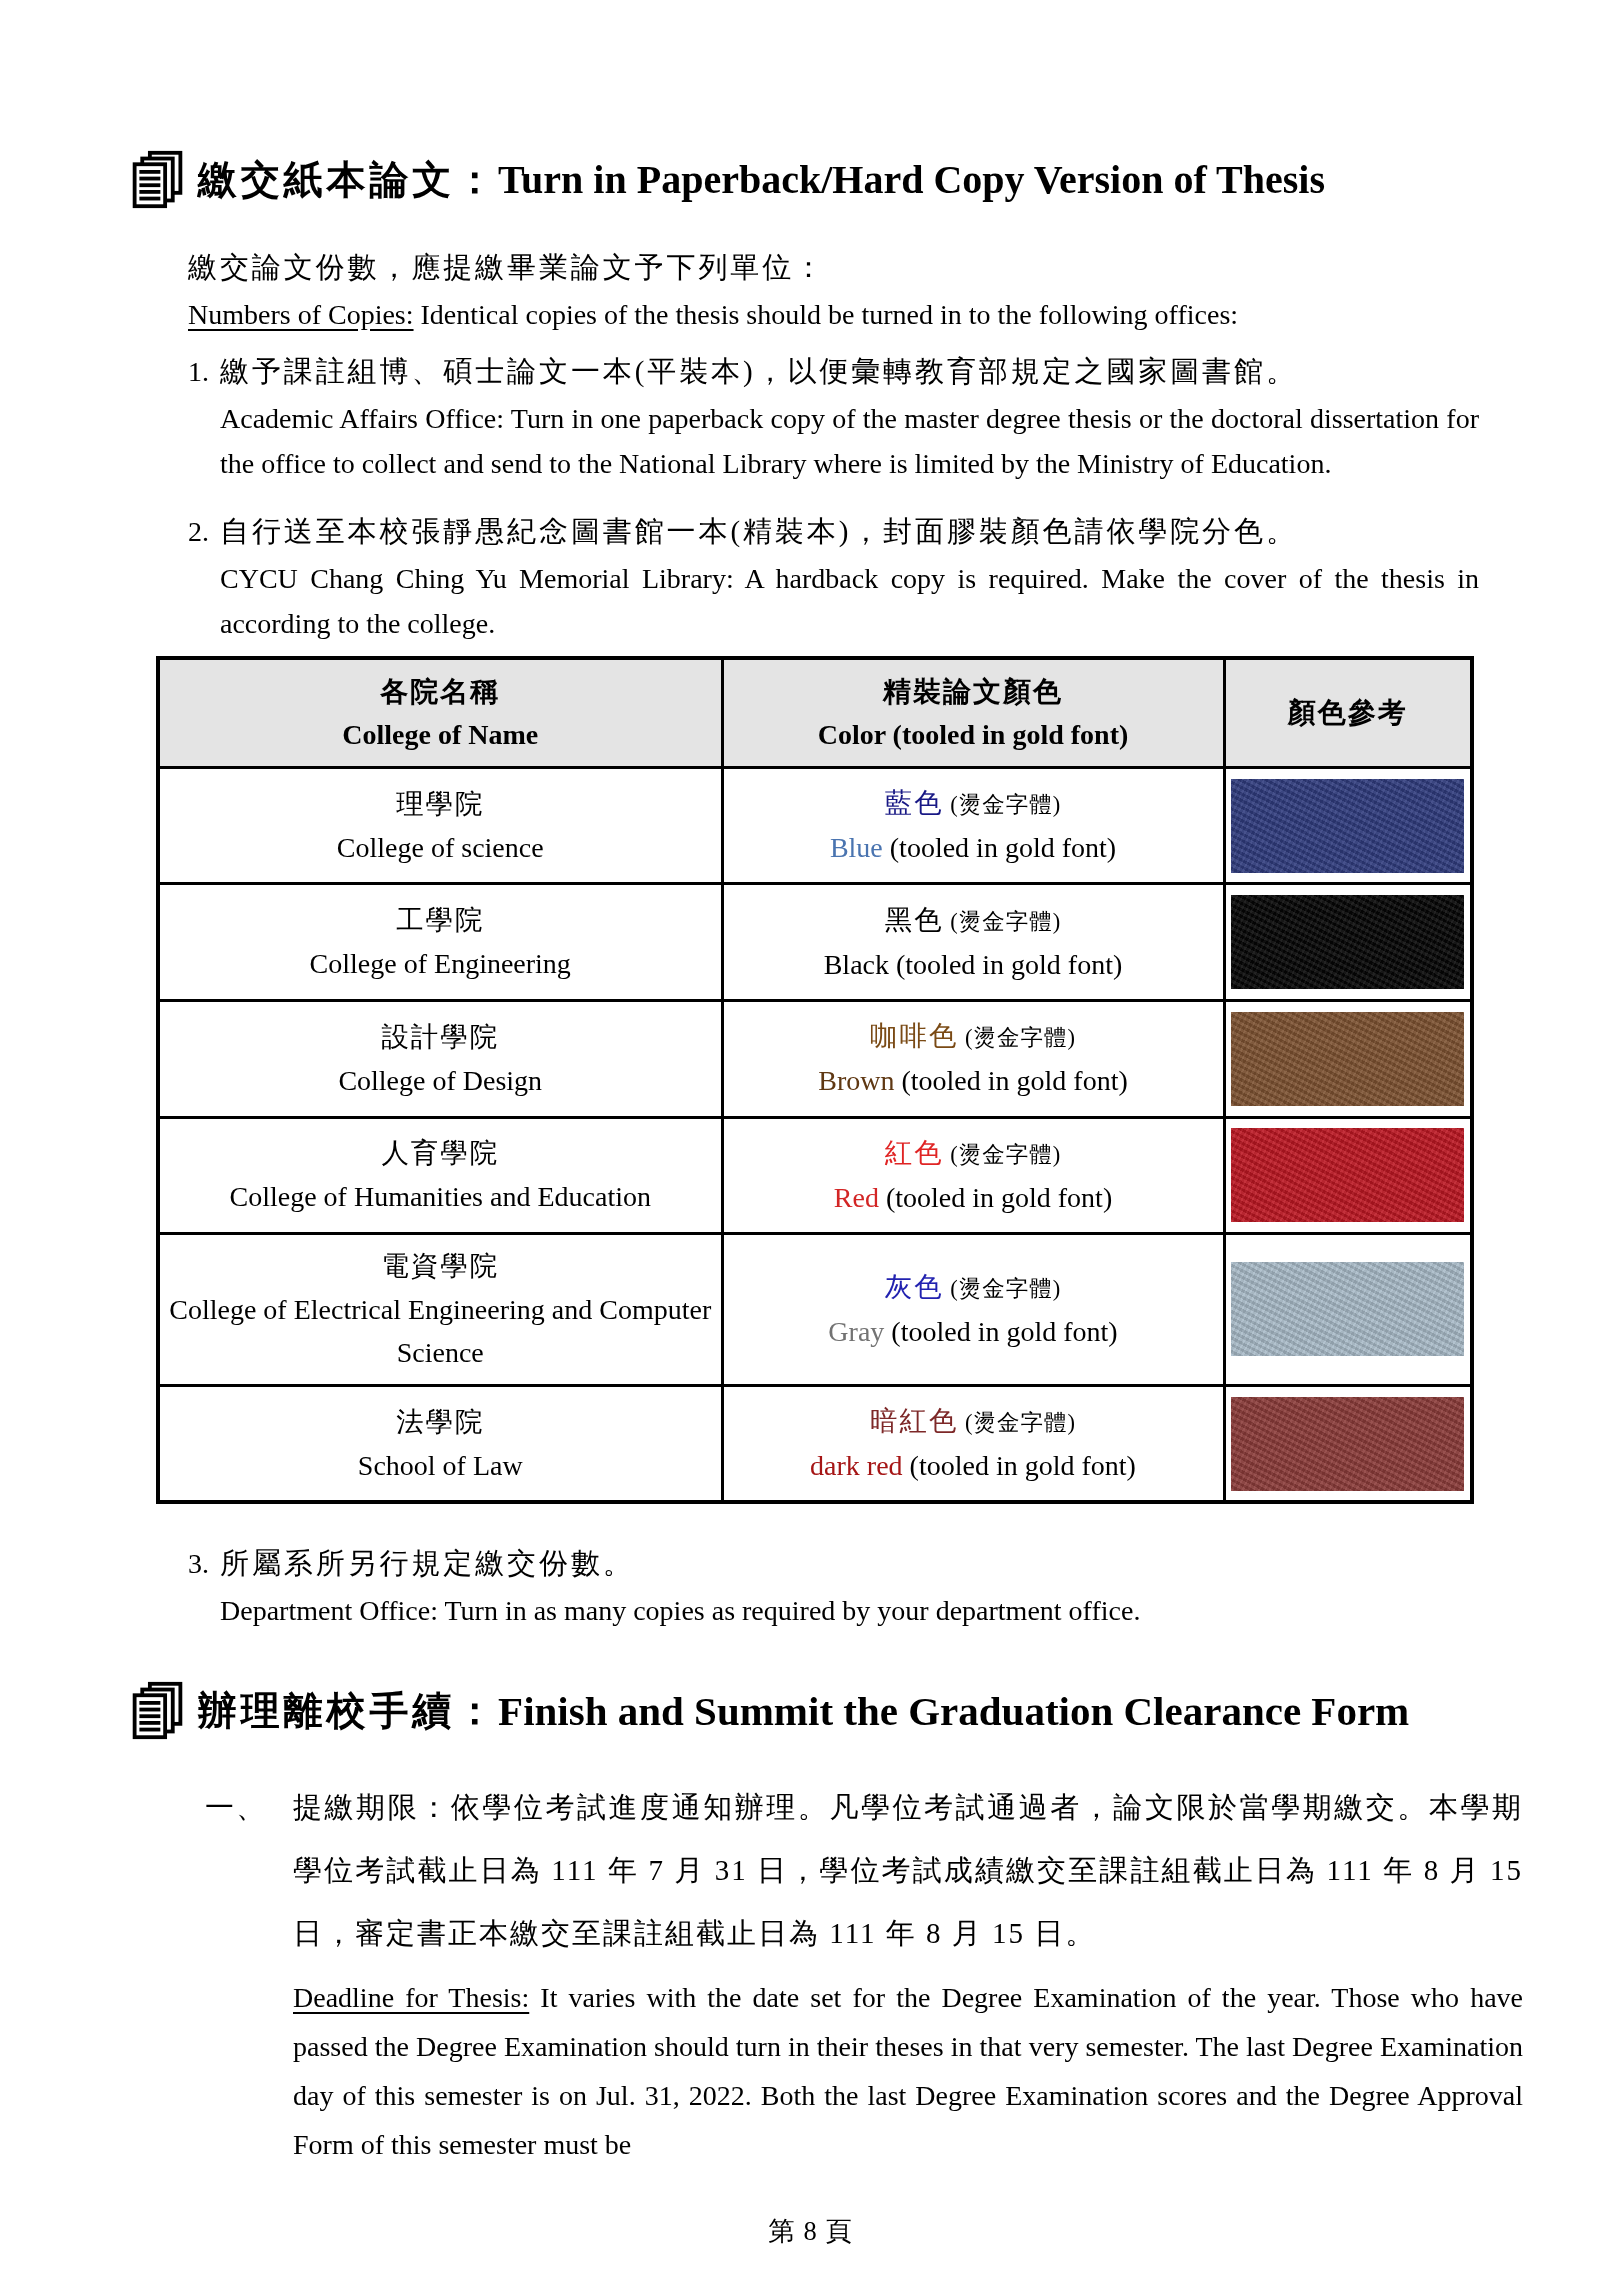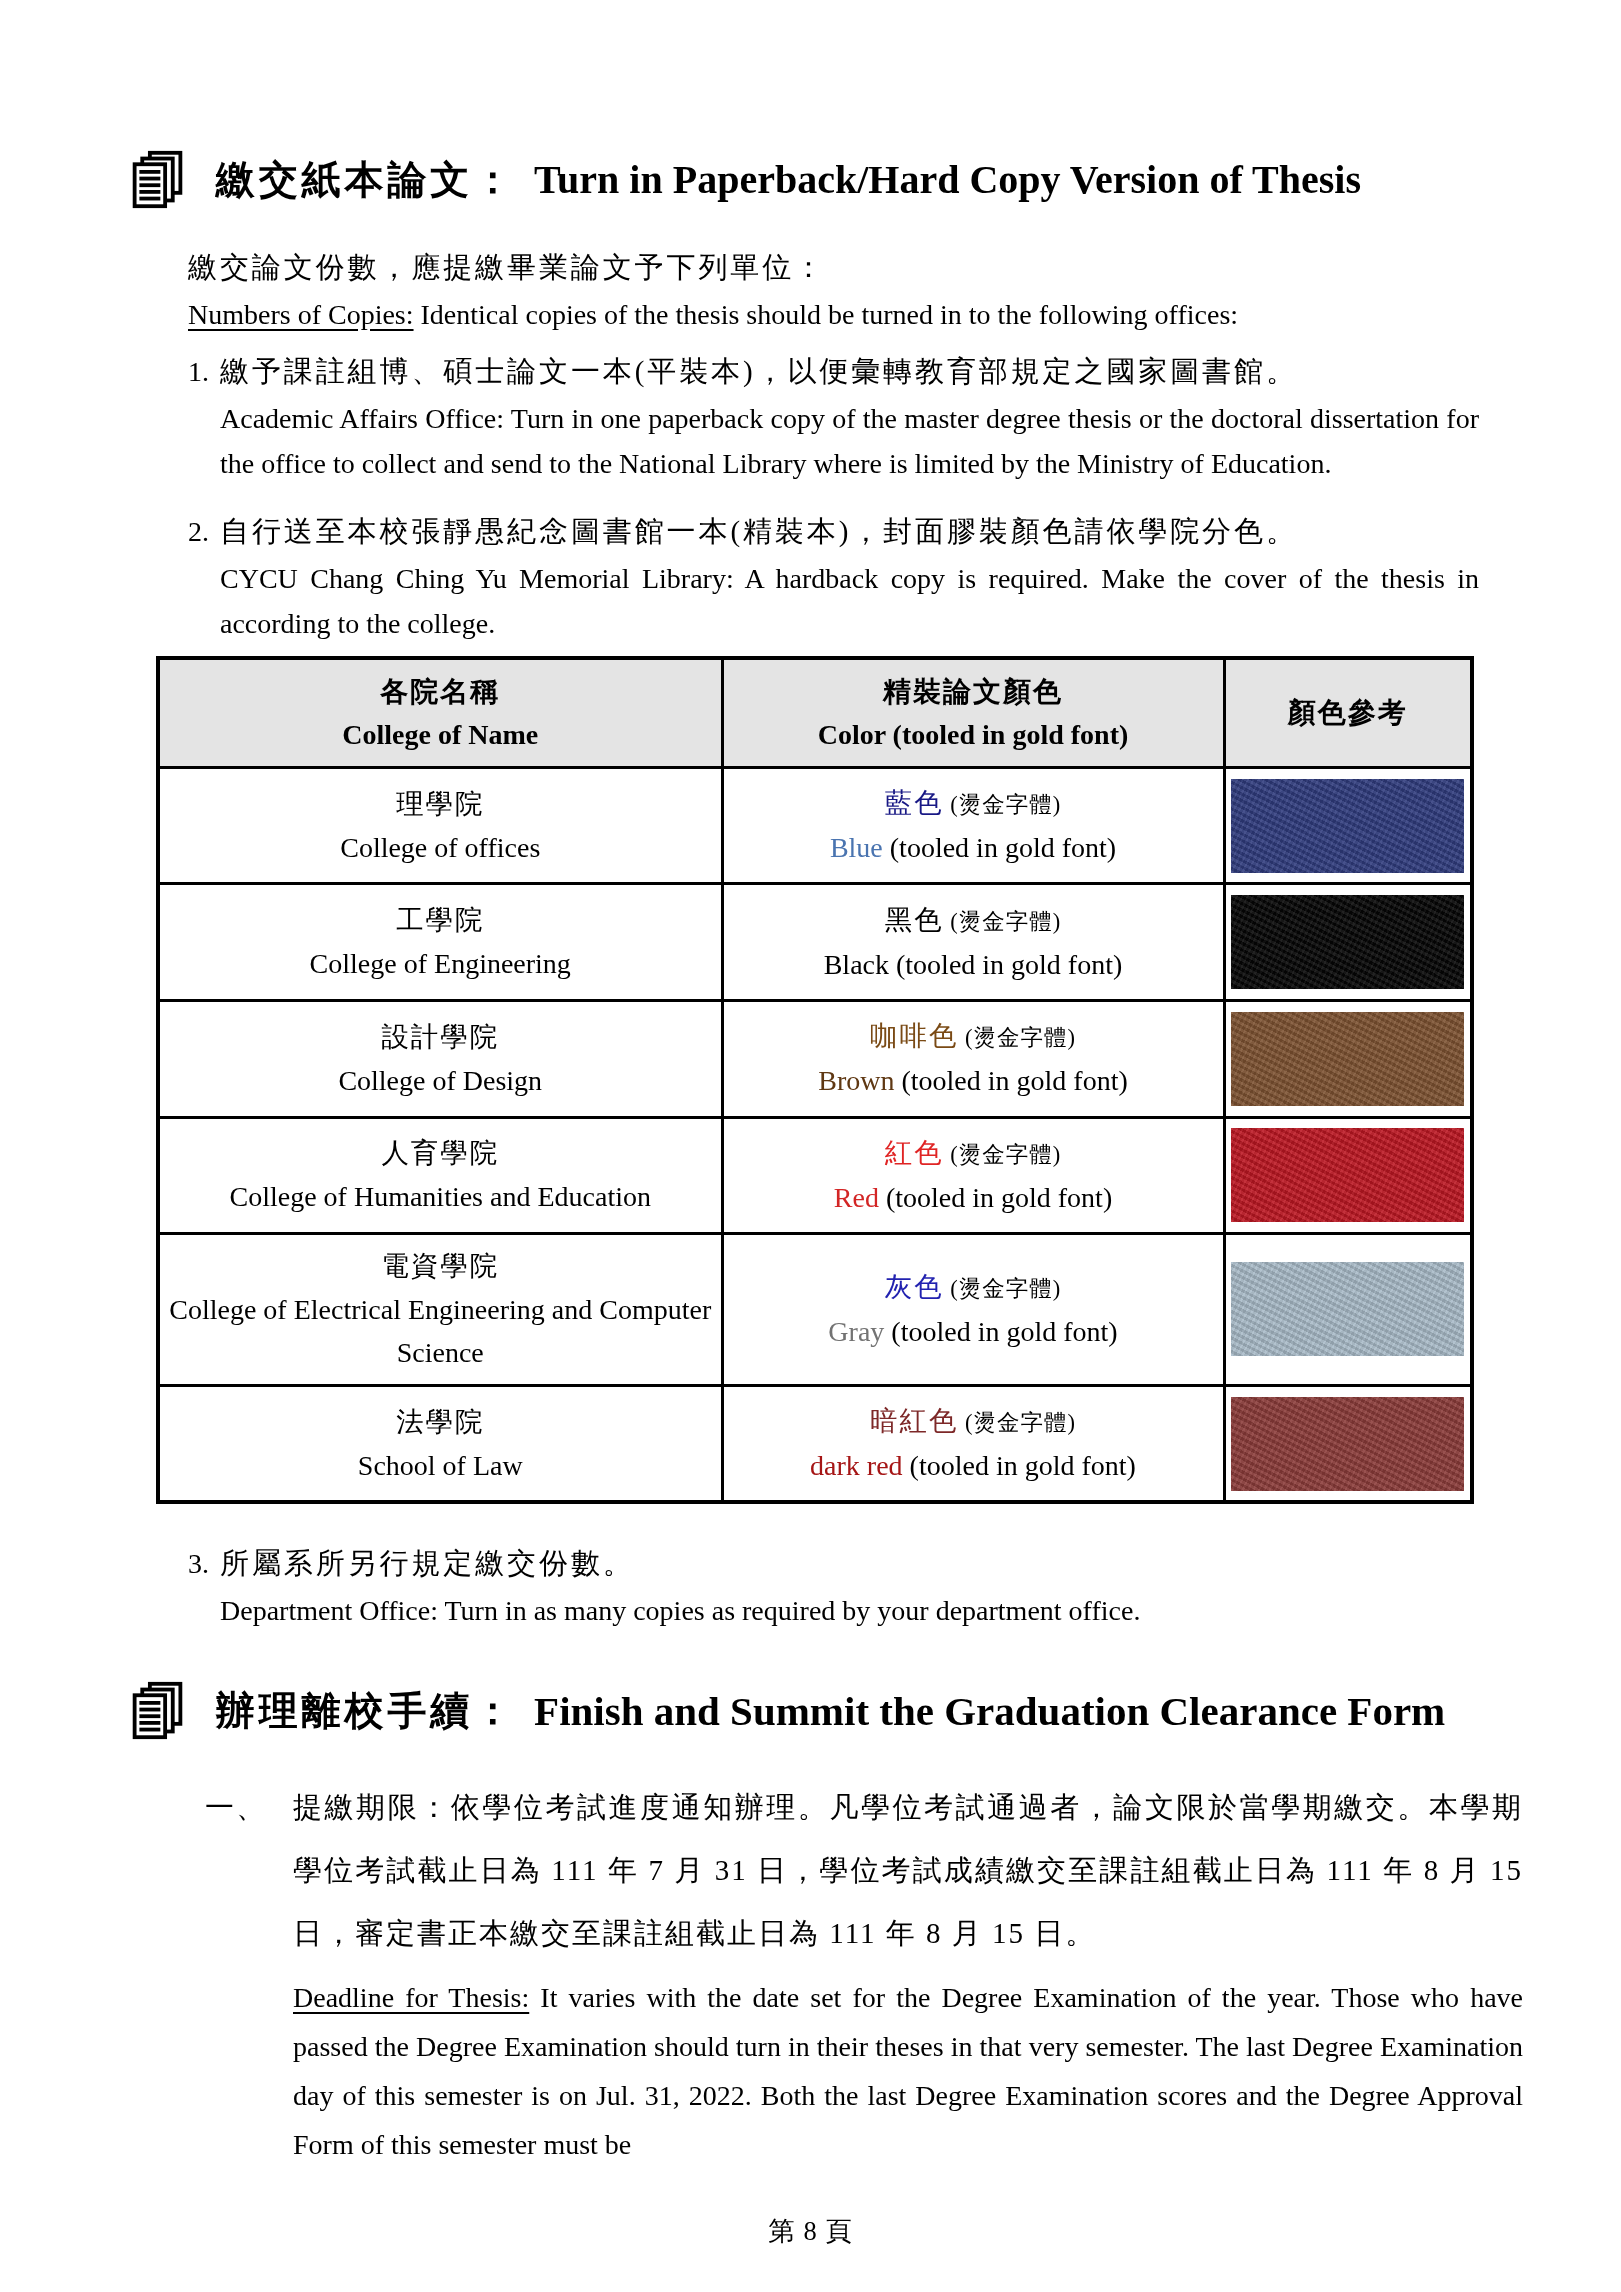--- a/index.html
+++ b/index.html
@@ -8,21 +8,21 @@
     width:1621px;height:2293px;
     margin:0 auto;
     background:#ffffff;
     box-sizing:border-box;
     padding:149px 102px 0 127px;
     font-family:"Liberation Serif","DejaVu Serif",serif;
     color:#000;
     overflow:hidden;
   }
   
-  .heading{display:flex;align-items:center;margin:0;font-weight:normal;gap:18px;}
+  .heading{display:flex;align-items:center;margin:0;font-weight:normal;}
   .heading .doc-icon{flex:0 0 auto;margin-right:9.8px;line-height:0;}
   .heading .zh{font-weight:bold;font-size:39px;letter-spacing:3.9px;white-space:nowrap;}
   .heading .en-bold{font-weight:bold;font-size:40px;white-space:nowrap;}
   .heading .en-reg{font-weight:bold;font-size:41px;white-space:nowrap;}
   .h2{margin-top:47px;}
   
   .zh-line{font-size:29px;line-height:49px;letter-spacing:2.9px;margin:0;}
   .en-line{font-size:28px;line-height:45px;letter-spacing:0;margin:0;}
   .u{text-decoration:underline;text-underline-offset:4.9px;}
   .intro{margin-left:61px;margin-top:33px;}
@@ -144,21 +144,21 @@
         <span class="th-en">Color (tooled in gold font)</span>
       </th>
       <th class="hdr">
         <span class="th-zh">顏色參考</span>
       </th>
     </tr>
 
     <tr class="r-normal">
       <td>
             <span class="cell-zh">理學院</span>
-            <span class="cell-en">College of offices</span>
+            <span class="cell-en">College of science</span>
           </td>
       <td>
         <span class="cell-zh"><span class="cname-zh" style="color: rgb(24, 24, 133);">藍色</span><span class="suffix-zh"> (燙金字體)</span></span>
         <span class="cell-en"><span class="cname-en" style="color: rgb(74, 116, 176);">Blue</span><span class="suffix-en"> (tooled in gold font)</span></span>
       </td>
       <td class="swatch">
             <div class="fill" style="background-color: rgb(47, 59, 125);"></div>
           </td>
     </tr>
 

